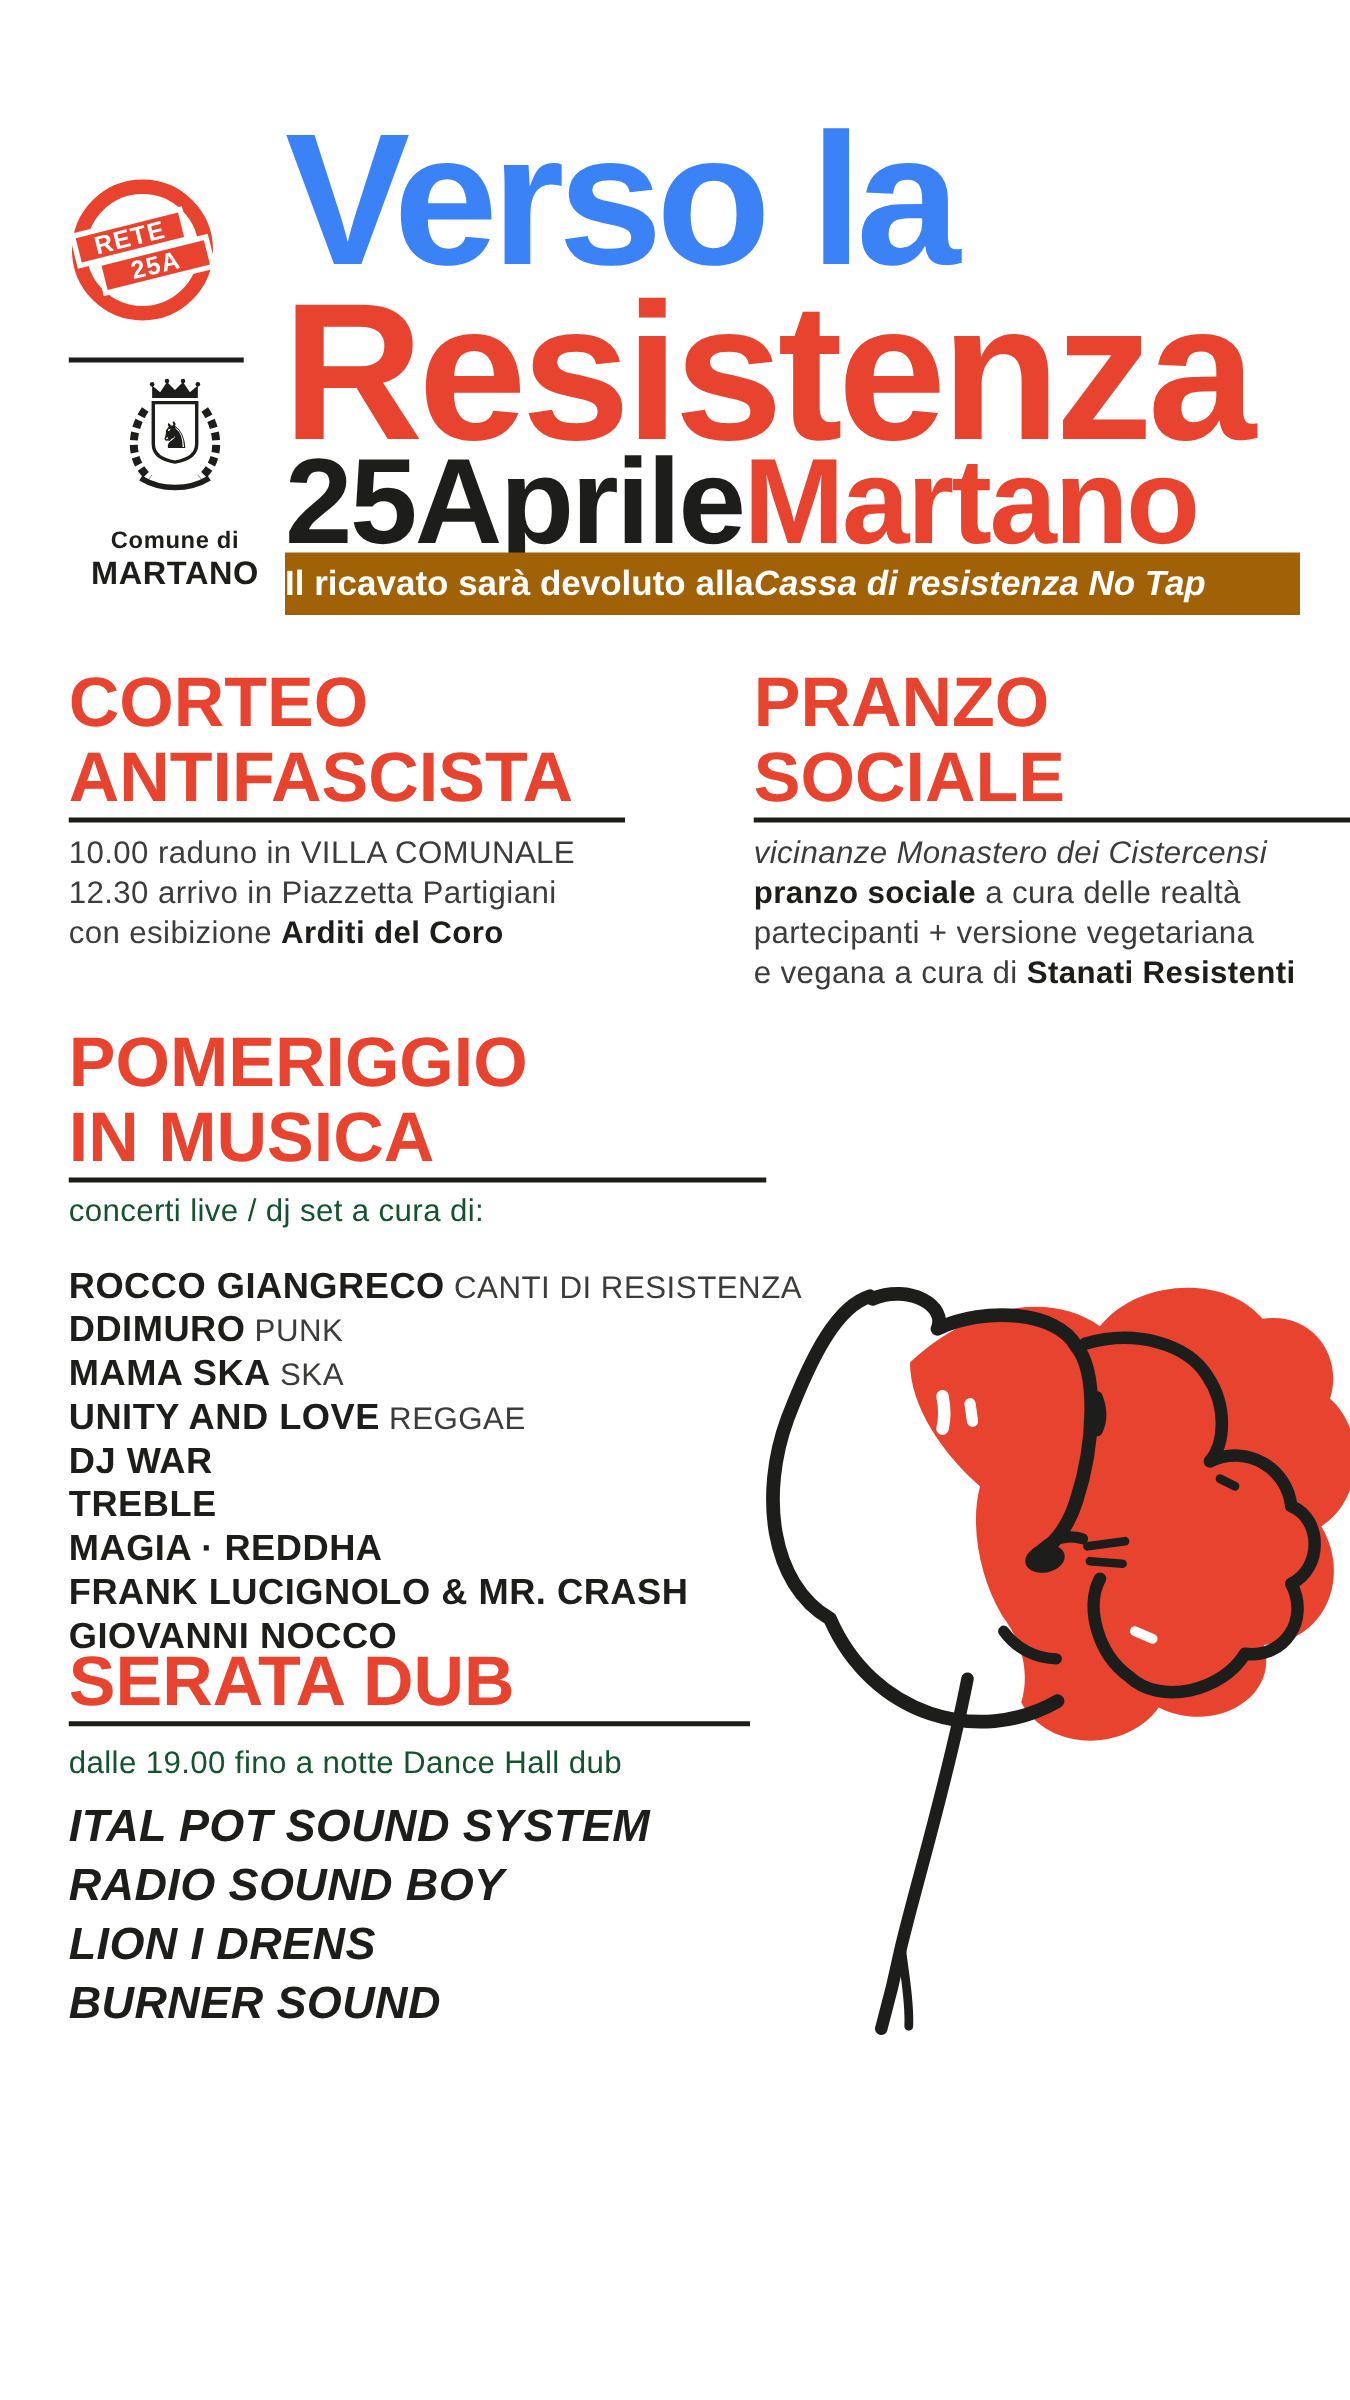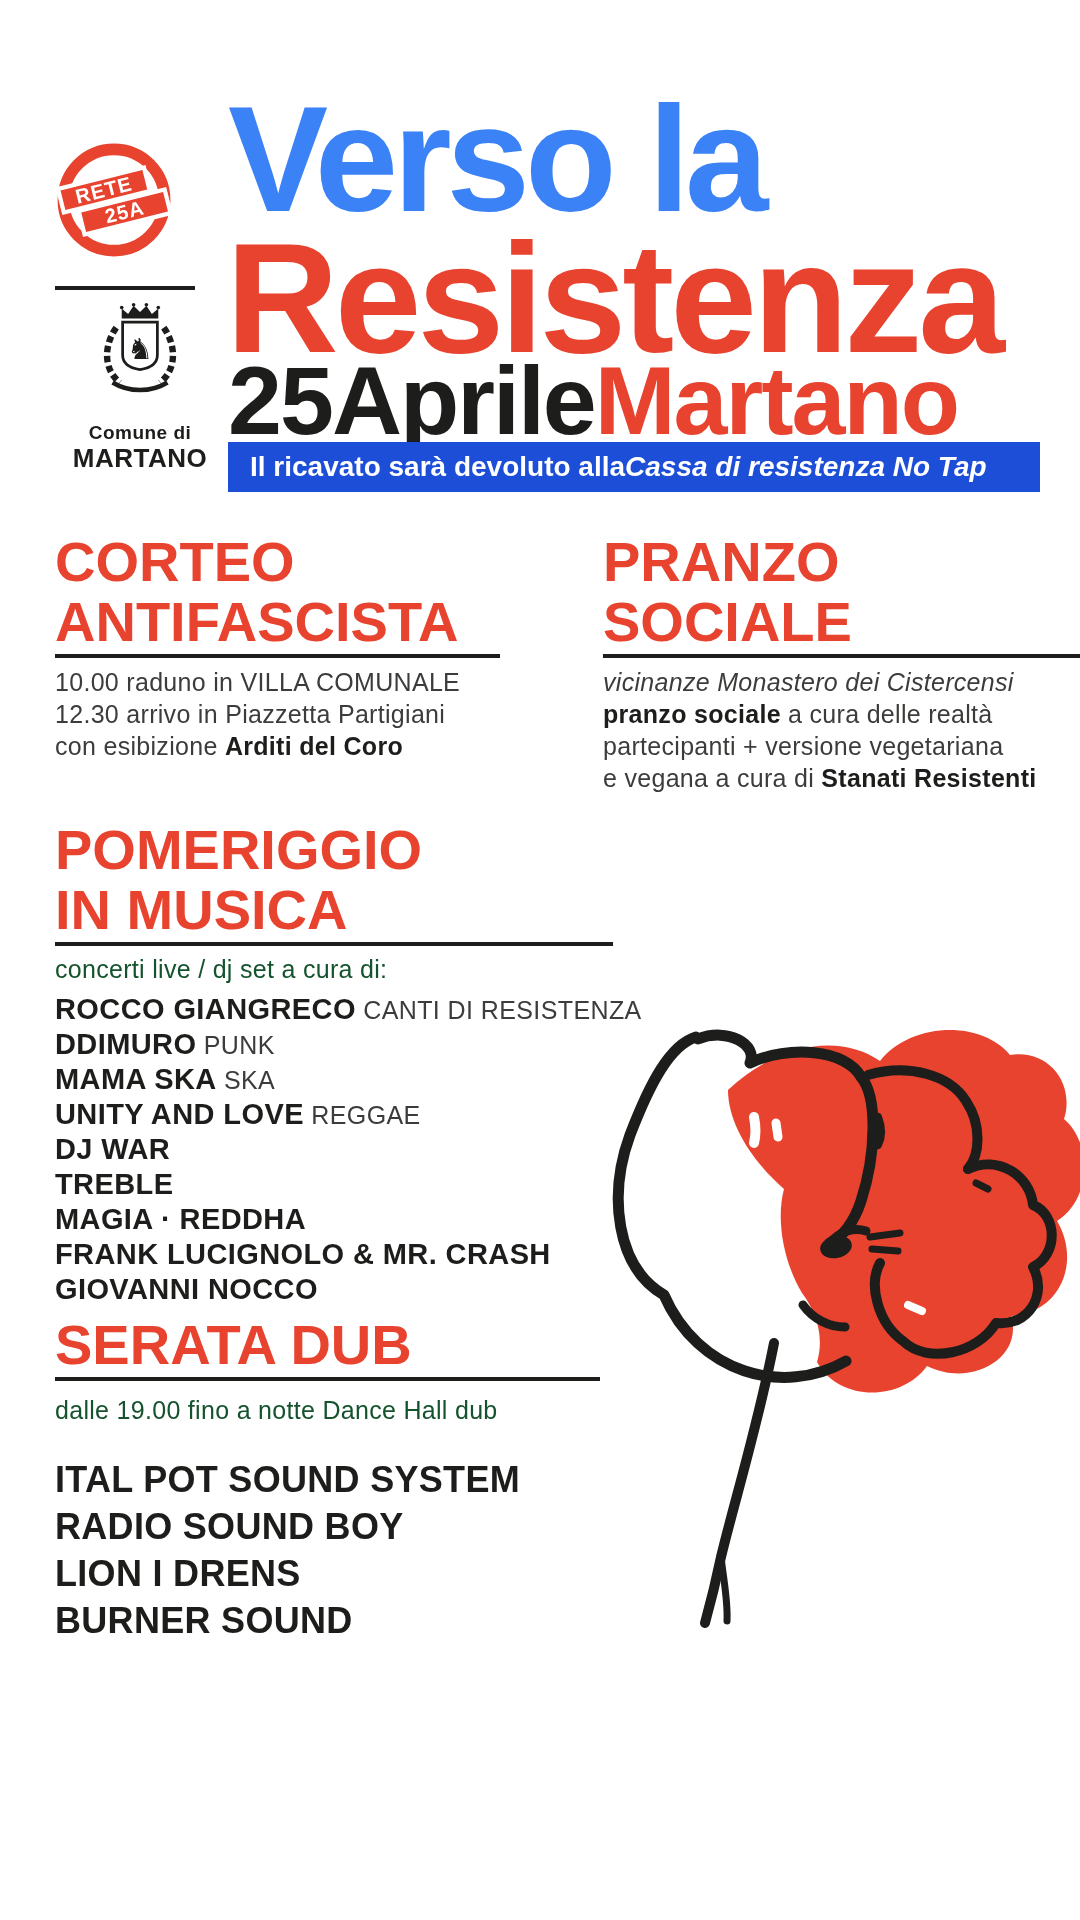--- a/index.html
+++ b/index.html
@@ -14,37 +14,37 @@
   .muni .l2{font-size:26px;font-weight:bold;letter-spacing:.5px;}
 
   
   .title1{position:absolute;left:228px;top:84px;font-size:150px;font-weight:bold;
           letter-spacing:-5px;line-height:1;color:#3b82f6;white-space:nowrap;}
   .title2{position:absolute;left:226px;top:220px;font-size:156px;font-weight:bold;
           letter-spacing:-4px;line-height:1;color:#e8432f;white-space:nowrap;}
   .title3{position:absolute;left:228px;top:352px;font-size:97px;font-weight:bold;
           letter-spacing:-2px;line-height:1;white-space:nowrap;}
   .title3 .red{color:#e8432f;}
-  .banner{position:absolute;left:228px;top:442px;width:812px;height:50px;background:#1d4ed8;
+  .banner{position:absolute;left:228px;top:442px;width:812px;height:50px;background:#a16207;
           color:#ffffff;font-size:28px;font-weight:bold;display:flex;align-items:center;
-          padding-left:22px;box-sizing:border-box;white-space:nowrap;}
+          box-sizing:border-box;white-space:nowrap;}
   .banner .i{font-style:italic;}
 
   
   .section{position:absolute;}
   .sec-h{color:#e8432f;font-size:56px;font-weight:bold;line-height:60px;letter-spacing:0px;white-space:nowrap;}
   .rule{height:4px;background:#1d1d1b;margin-top:2px;}
   .body-lines{margin-top:8px;font-size:25px;line-height:32px;color:#3c3c3b;letter-spacing:.3px;}
   .body-lines .b{font-weight:bold;color:#1d1d1b;}
   .body-lines .i{font-style:italic;}
   .intro{font-size:25px;line-height:30px;color:#14532d;letter-spacing:.3px;}
-  .artists{margin-top:8px;}
+  .artists{margin-top:28px;}
   .artist-line{font-size:25px;line-height:34px;color:#3c3c3b;letter-spacing:.4px;white-space:nowrap;}
   .artist-line .b{font-weight:bold;color:#1d1d1b;font-size:29px;}
-  .lineup{margin-top:31px;}
+  .lineup{margin-top:12px;font-style:italic;}
   .lineup-line{font-size:36px;line-height:47px;font-weight:bold;color:#1d1d1b;letter-spacing:.3px;white-space:nowrap;}
 </style>
 </head>
 <body>
 
 <div class="poster">
 
   <svg class="abs" style="left:56px;top:142px;width:116px;height:116px" viewBox="0 0 110 110">
     <circle cx="55" cy="55" r="48" fill="none" stroke="#e8432f" stroke-width="11"></circle>
     <g transform="rotate(-14 55 55)">

